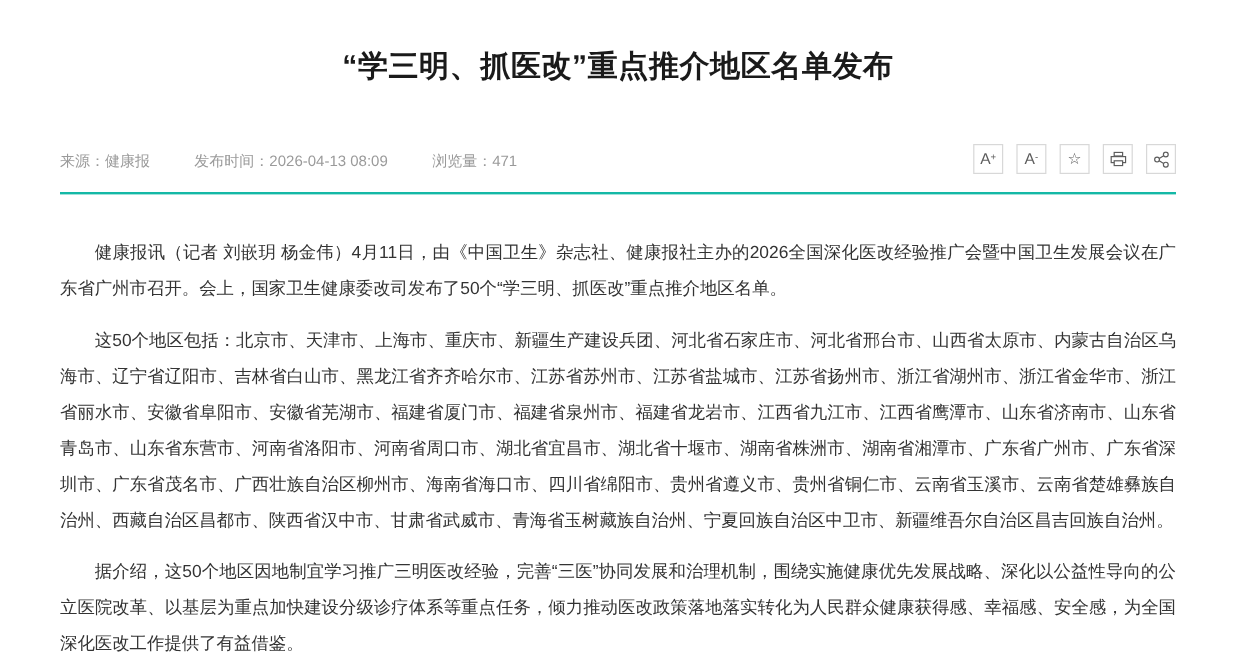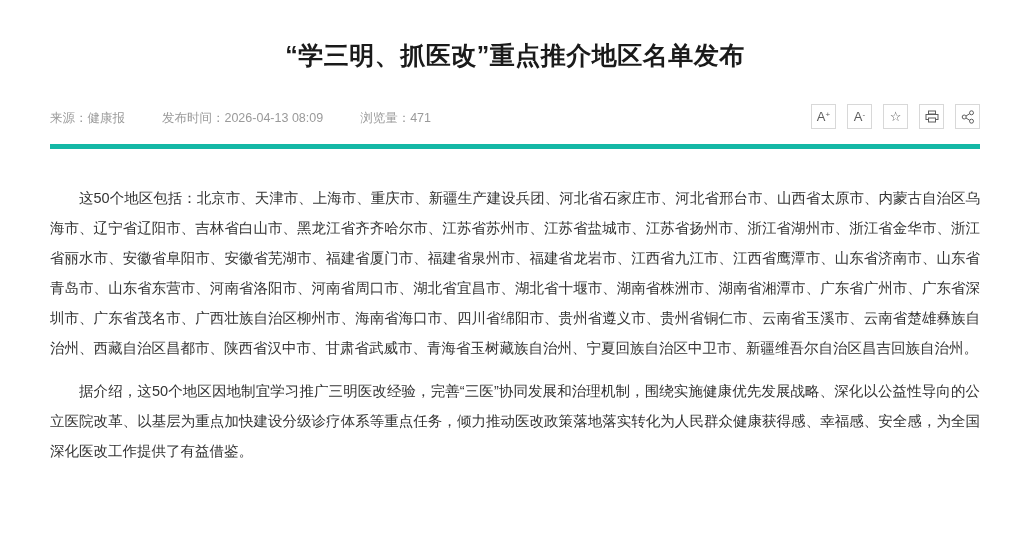--- a/index.html
+++ b/index.html
@@ -31,23 +31,23 @@
     padding-top: 38px;
     text-align: center;
     font-size: 25px;
     font-weight: bold;
     color: #1a1a1a;
     letter-spacing: 0.5px;
     line-height: 34px;
   }
   .meta-row {
     position: relative;
-    margin-top: 32px;
+    margin-top: 48px;
     height: 40px;
-    border-bottom: 5px solid #14b8a6;
+    border-bottom: 2px solid #14b8a6;
   }
   .meta-left {
     position: absolute;
     left: 0;
     top: 6px;
     font-size: 12.5px;
     color: #9a9a9a;
     white-space: nowrap;
   }
   .meta-left span {
@@ -151,18 +151,19 @@
               <circle cx="10.5" cy="11.2" r="2" fill="none" stroke="#5d5d5d" stroke-width="1"></circle>
               <line x1="5" y1="6" x2="8.7" y2="3.7" stroke="#5d5d5d" stroke-width="1"></line>
               <line x1="5" y1="8" x2="8.7" y2="10.3" stroke="#5d5d5d" stroke-width="1"></line>
             </svg>
           </span>
         </button>
       </div>
     </div>
 
     <div class="body-text">
+      <p>健康报讯（记者 刘嵌玥 杨金伟）4月11日，由《中国卫生》杂志社、健康报社主办的2026全国深化医改经验推广会暨中国卫生发展会议在广东省广州市召开。会上，国家卫生健康委改司发布了50个“学三明、抓医改”重点推介地区名单。</p>
       <p>这50个地区包括：北京市、天津市、上海市、重庆市、新疆生产建设兵团、河北省石家庄市、河北省邢台市、山西省太原市、内蒙古自治区乌海市、辽宁省辽阳市、吉林省白山市、黑龙江省齐齐哈尔市、江苏省苏州市、江苏省盐城市、江苏省扬州市、浙江省湖州市、浙江省金华市、浙江省丽水市、安徽省阜阳市、安徽省芜湖市、福建省厦门市、福建省泉州市、福建省龙岩市、江西省九江市、江西省鹰潭市、山东省济南市、山东省青岛市、山东省东营市、河南省洛阳市、河南省周口市、湖北省宜昌市、湖北省十堰市、湖南省株洲市、湖南省湘潭市、广东省广州市、广东省深圳市、广东省茂名市、广西壮族自治区柳州市、海南省海口市、四川省绵阳市、贵州省遵义市、贵州省铜仁市、云南省玉溪市、云南省楚雄彝族自治州、西藏自治区昌都市、陕西省汉中市、甘肃省武威市、青海省玉树藏族自治州、宁夏回族自治区中卫市、新疆维吾尔自治区昌吉回族自治州。</p>
       <p>据介绍，这50个地区因地制宜学习推广三明医改经验，完善“三医”协同发展和治理机制，围绕实施健康优先发展战略、深化以公益性导向的公立医院改革、以基层为重点加快建设分级诊疗体系等重点任务，倾力推动医改政策落地落实转化为人民群众健康获得感、幸福感、安全感，为全国深化医改工作提供了有益借鉴。</p>
     </div>
 
   </div>
 </div>
 
 </body></html>

